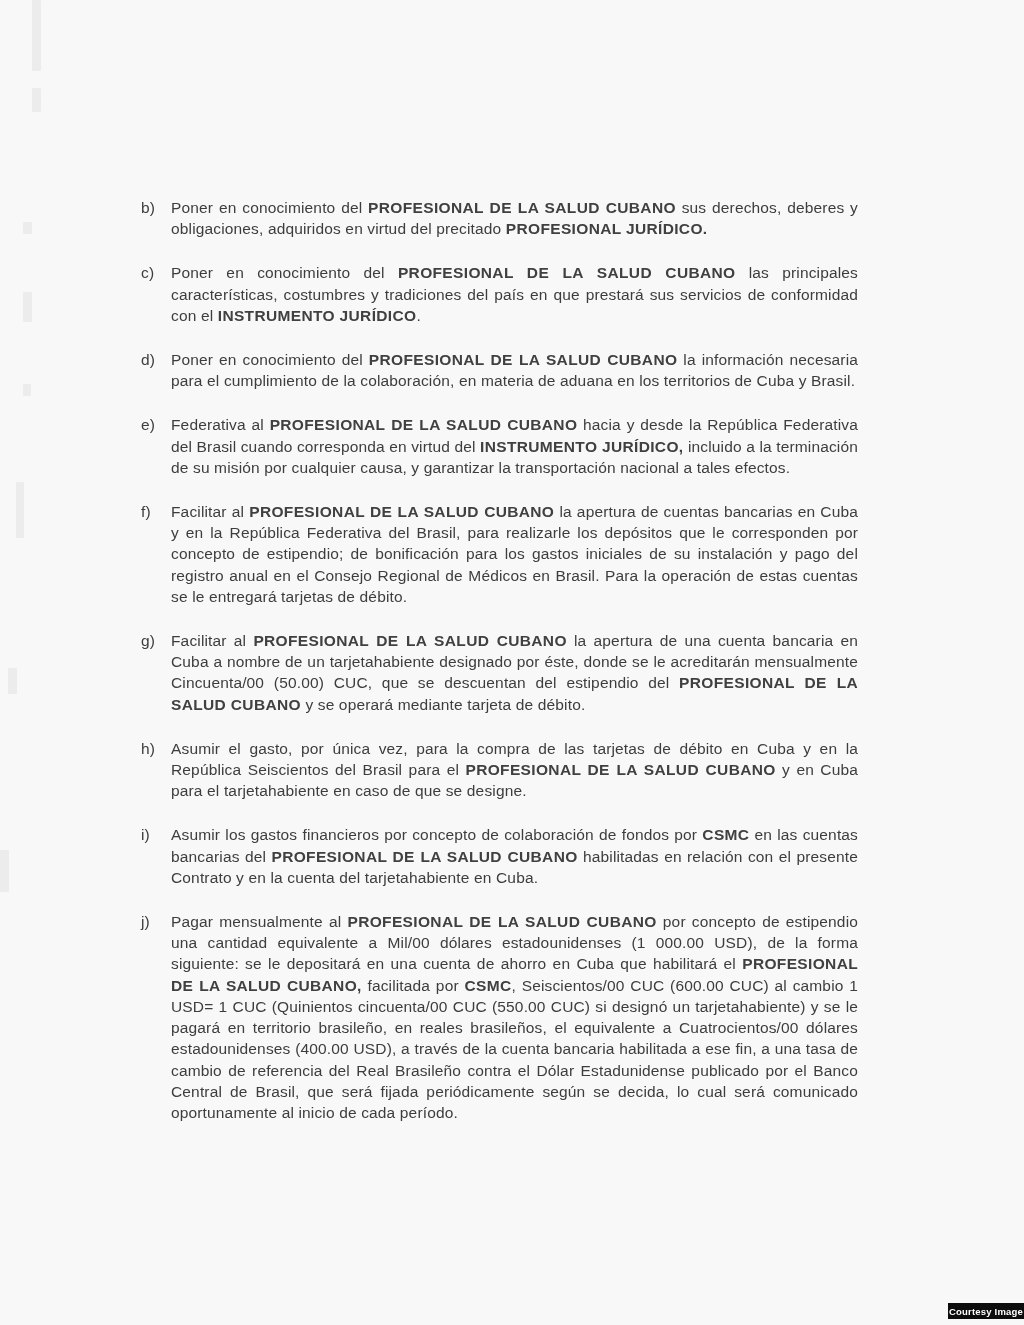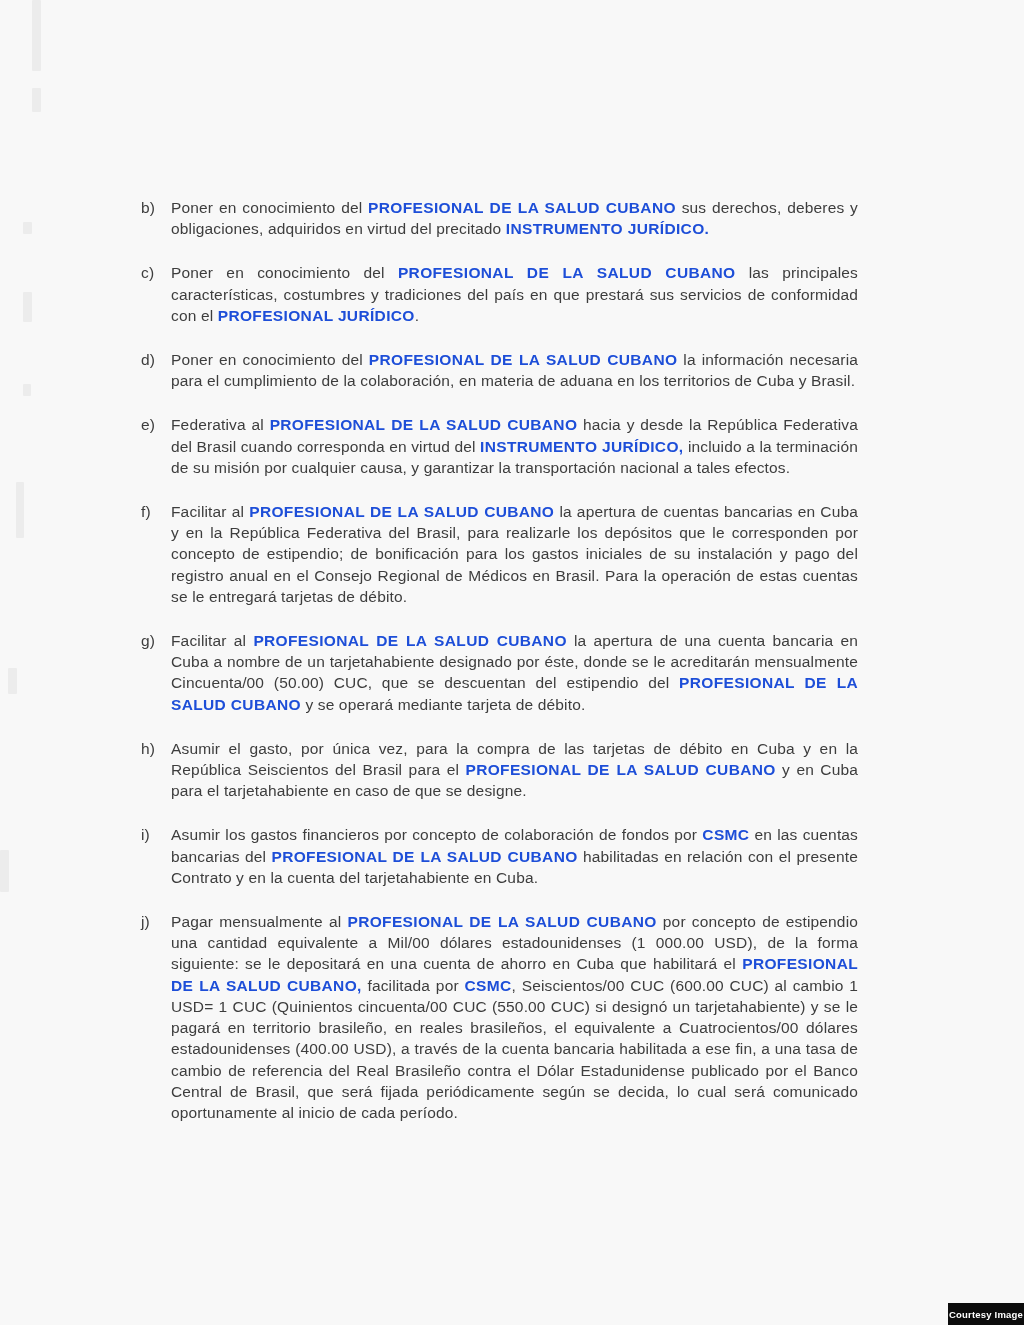--- a/index.html
+++ b/index.html
@@ -41,29 +41,29 @@
     text-align: justify;
   }
   .clause:last-child { margin-bottom: 0; }
   .clause .letter {
     position: absolute;
     left: 0;
     top: 0;
   }
   .clause b {
     font-weight: 700;
-    color: #1d4ed8;
+    color: #404040;
     letter-spacing: 0.35px;
   }
   .badge {
     position: absolute;
     left: 948px;
     top: 1303px;
     width: 76px;
-    height: 22px;
+    height: 16px;
     background: #0c0c0c;
     color: #ffffff;
     font-size: 9.5px;
     font-weight: bold;
     display: flex;
     align-items: center;
     justify-content: center;
     letter-spacing: 0.2px;
     white-space: nowrap;
   }
@@ -76,22 +76,22 @@
   <div class="scan-artifact" style="left:32px; top:0;    width:9px; height:71px;"></div>
   <div class="scan-artifact" style="left:32px; top:88px; width:9px; height:24px;"></div>
   <div class="scan-artifact" style="left:23px; top:222px; width:9px; height:12px;"></div>
   <div class="scan-artifact" style="left:23px; top:292px; width:9px; height:30px;"></div>
   <div class="scan-artifact" style="left:23px; top:384px; width:8px; height:12px;"></div>
   <div class="scan-artifact" style="left:16px; top:482px; width:8px; height:56px;"></div>
   <div class="scan-artifact" style="left:8px;  top:668px; width:9px; height:26px;"></div>
   <div class="scan-artifact" style="left:0;    top:850px; width:9px; height:42px;"></div>
 
   <div class="doc">
-      <div class="clause"><span class="letter">b)</span><span>Poner en conocimiento del </span><b>PROFESIONAL DE LA SALUD CUBANO</b><span> sus derechos, deberes y obligaciones, adquiridos en virtud del precitado </span><b>INSTRUMENTO JURÍDICO.</b></div>
-      <div class="clause"><span class="letter">c)</span><span>Poner en conocimiento del </span><b>PROFESIONAL DE LA SALUD CUBANO</b><span> las principales características, costumbres y tradiciones del país en que prestará sus servicios de conformidad con el </span><b>PROFESIONAL JURÍDICO</b><span>.</span></div>
+      <div class="clause"><span class="letter">b)</span><span>Poner en conocimiento del </span><b>PROFESIONAL DE LA SALUD CUBANO</b><span> sus derechos, deberes y obligaciones, adquiridos en virtud del precitado </span><b>PROFESIONAL JURÍDICO.</b></div>
+      <div class="clause"><span class="letter">c)</span><span>Poner en conocimiento del </span><b>PROFESIONAL DE LA SALUD CUBANO</b><span> las principales características, costumbres y tradiciones del país en que prestará sus servicios de conformidad con el </span><b>INSTRUMENTO JURÍDICO</b><span>.</span></div>
       <div class="clause"><span class="letter">d)</span><span>Poner en conocimiento del </span><b>PROFESIONAL DE LA SALUD CUBANO</b><span> la información necesaria para el cumplimiento de la colaboración, en materia de aduana en los territorios de Cuba y Brasil.</span></div>
       <div class="clause"><span class="letter">e)</span><span>Federativa al  </span><b>PROFESIONAL DE LA SALUD CUBANO</b><span> hacia y desde la República Federativa del Brasil cuando corresponda en virtud del </span><b>INSTRUMENTO JURÍDICO,</b><span> incluido a la terminación de su misión por cualquier causa, y garantizar la transportación nacional a tales efectos.</span></div>
       <div class="clause"><span class="letter">f)</span><span>Facilitar al </span><b>PROFESIONAL DE LA SALUD CUBANO</b><span>  la apertura de cuentas bancarias en Cuba y en la República Federativa del Brasil, para realizarle los depósitos que le corresponden por concepto de estipendio; de bonificación para los gastos iniciales de su instalación y pago del registro anual en el Consejo Regional de Médicos en Brasil. Para la operación de estas cuentas se le entregará tarjetas de débito.</span></div>
       <div class="clause"><span class="letter">g)</span><span>Facilitar al </span><b>PROFESIONAL DE LA SALUD CUBANO</b><span>  la apertura de una cuenta bancaria en Cuba a nombre de un tarjetahabiente designado por éste, donde se le acreditarán mensualmente Cincuenta/00 (50.00) CUC, que se descuentan del estipendio del </span><b>PROFESIONAL DE LA SALUD CUBANO</b><span> y se  operará mediante tarjeta de débito.</span></div>
       <div class="clause"><span class="letter">h)</span><span>Asumir el gasto, por única vez, para la compra de las tarjetas de débito en Cuba y en la República Seiscientos del Brasil para el </span><b>PROFESIONAL DE LA SALUD CUBANO</b><span>  y en Cuba para el tarjetahabiente en caso de que se designe.</span></div>
       <div class="clause"><span class="letter">i)</span><span>Asumir los gastos financieros por concepto de colaboración de fondos  por </span><b>CSMC</b><span> en las cuentas bancarias del </span><b>PROFESIONAL DE LA SALUD CUBANO</b><span> habilitadas en relación con el presente Contrato y en la cuenta del tarjetahabiente en Cuba.</span></div>
       <div class="clause"><span class="letter">j)</span><span>Pagar mensualmente al </span><b>PROFESIONAL DE LA SALUD CUBANO</b><span>  por concepto de estipendio una cantidad equivalente a  Mil/00 dólares estadounidenses  (1 000.00 USD), de la forma siguiente: se le depositará en  una cuenta de ahorro en Cuba que habilitará el </span><b>PROFESIONAL DE LA SALUD CUBANO,</b><span> facilitada por </span><b>CSMC</b><span>, Seiscientos/00 CUC (600.00 CUC) al cambio 1 USD= 1 CUC (Quinientos cincuenta/00 CUC (550.00 CUC) si designó un tarjetahabiente) y se le pagará en territorio brasileño, en reales brasileños, el equivalente a Cuatrocientos/00 dólares estadounidenses (400.00 USD), a través de la cuenta bancaria habilitada a ese fin, a una tasa de cambio de referencia del Real Brasileño contra el Dólar Estadunidense publicado por el Banco Central de Brasil, que será fijada periódicamente según se decida, lo cual  será comunicado oportunamente al inicio de cada período.</span></div>
     </div>
 
   <div class="badge">Courtesy Image</div>

